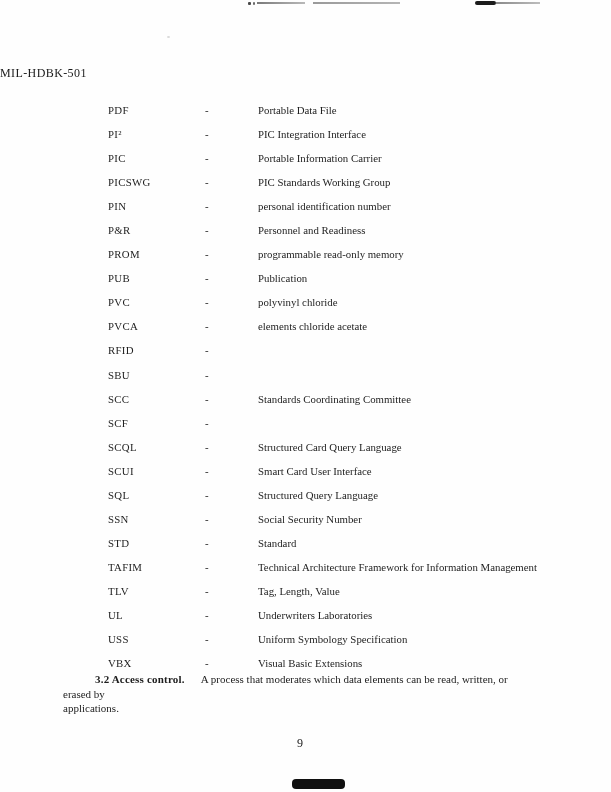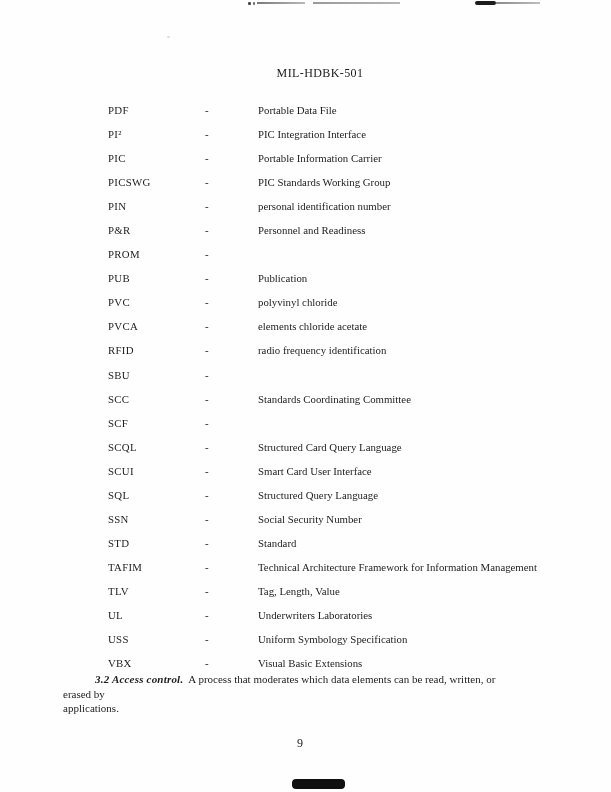--- a/index.html
+++ b/index.html
@@ -26,22 +26,21 @@
               background: linear-gradient(to right, #9a9a9a, #b5b5b5); }
   .m-top-3a { left: 475px; top: 1px; width: 21px; height: 4px; background: #1c1c1c; border-radius: 2px; }
   .m-top-3b { left: 496px; top: 2px; width: 44px; height: 2px;
               background: linear-gradient(to right, #8a8a8a, #bdbdbd); }
   .m-dot    { left: 167px; top: 36px; width: 3px; height: 2px; background: #d9d9d9; border-radius: 50%; }
   .m-bottom { left: 292px; top: 779px; width: 53px; height: 10px; background: #101010; border-radius: 4px; }
 
   
   .title {
     position: absolute; left: 0; top: 66px; width: 552px;
-    text-align: center;
-    font-size: 12px; letter-spacing: 0.4px; color: #1a1a1a; margin-left: 44px;
+    font-size: 12px; letter-spacing: 0.4px; color: #1a1a1a;
   }
 
   
   .acronyms {
     position: absolute; left: 108px; top: 98px; width: 470px;
   }
   .row {
     height: 24.05px;
     display: flex; align-items: center;
     font-size: 10.8px; color: #1d1d1d;
@@ -51,21 +50,21 @@
   .col-acr  { width: 77px; letter-spacing: 0.3px; }
   .col-dash { width: 33px; }
   .col-def  { flex: 1; }
 
   
   .para {
     position: absolute; left: 63px; top: 672px; width: 452px;
     font-size: 11px; line-height: 14.5px;
     text-indent: 32px; color: #1d1d1d;
   }
-  .para b { margin-right: 5px; letter-spacing: 0.2px; font-style: italic; }
+  .para b { margin-right: 16px; letter-spacing: 0.2px; }
 
   
   .pagenum {
     position: absolute; left: 290px; top: 736px; width: 20px;
     text-align: center; font-size: 12px; color: #1a1a1a;
   }
 </style>
 </head>
 <body>
 
@@ -118,20 +117,21 @@
 
     <div class="row">
       <span class="col-acr">P&amp;R</span>
       <span class="col-dash">-</span>
       <span class="col-def">Personnel and Readiness</span>
     </div>
 
     <div class="row">
       <span class="col-acr">PROM</span>
       <span class="col-dash">-</span>
+      <span class="col-def">programmable read-only memory</span>
     </div>
 
     <div class="row">
       <span class="col-acr">PUB</span>
       <span class="col-dash">-</span>
       <span class="col-def">Publication</span>
     </div>
 
     <div class="row">
       <span class="col-acr">PVC</span>
@@ -141,21 +141,20 @@
 
     <div class="row">
       <span class="col-acr">PVCA</span>
       <span class="col-dash">-</span>
       <span class="col-def">elements chloride acetate</span>
     </div>
 
     <div class="row">
       <span class="col-acr">RFID</span>
       <span class="col-dash">-</span>
-      <span class="col-def">radio frequency identification</span>
     </div>
 
     <div class="row">
       <span class="col-acr">SBU</span>
       <span class="col-dash">-</span>
     </div>
 
     <div class="row">
       <span class="col-acr">SCC</span>
       <span class="col-dash">-</span>

